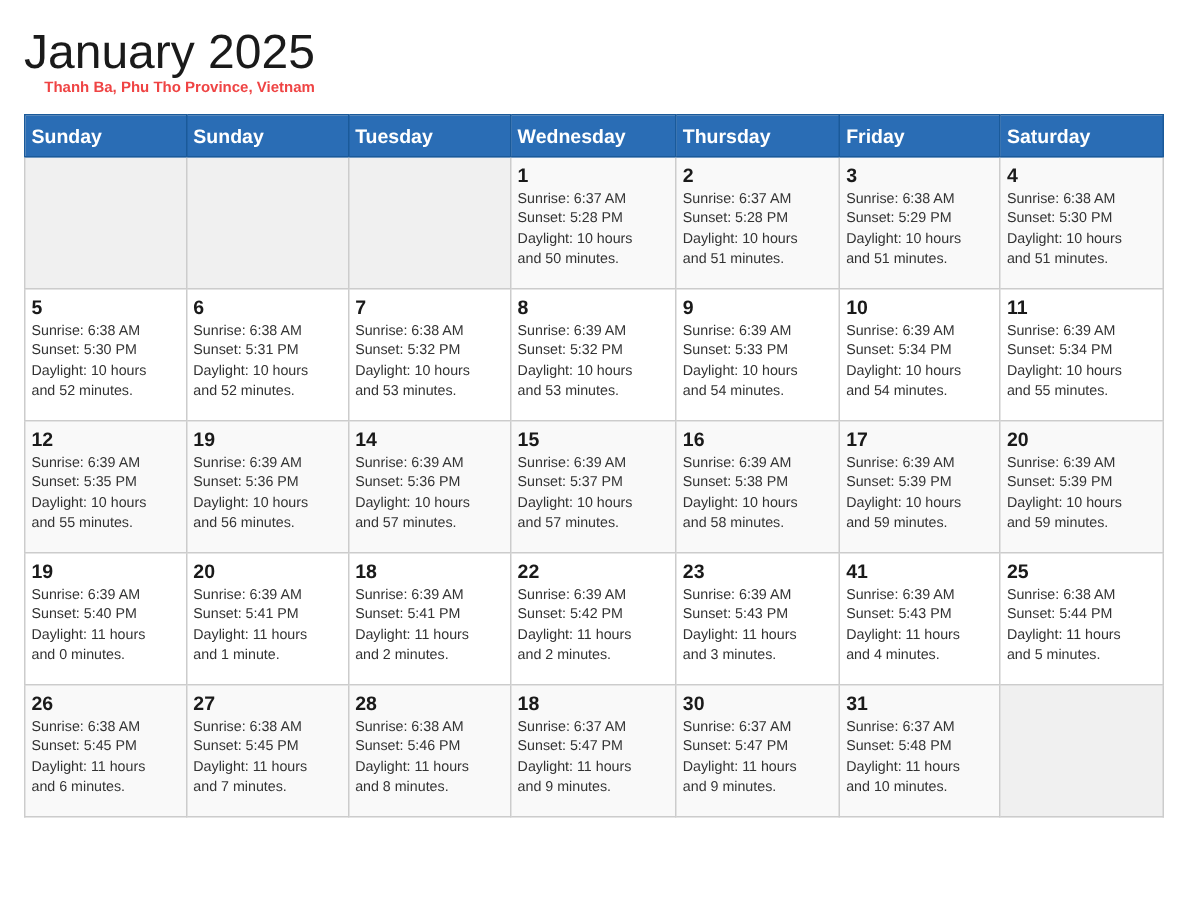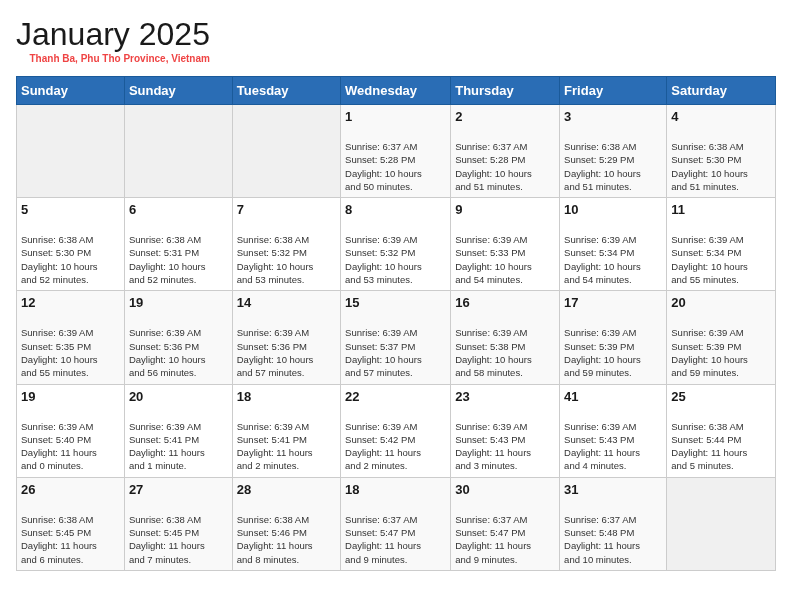--- a/index.html
+++ b/index.html
@@ -65,21 +65,20 @@
     .day-number {
       font-size: 13px;
       font-weight: bold;
       color: #1a1a1a;
       margin-bottom: 2px;
     }
     .day-info {
       font-size: 9.5px;
       color: #333;
       line-height: 1.4;
-      margin-top: 16px;
     }
     .empty-cell {
       background: #f0f0f0 !important;
     }
   </style>
 </head>
 <body>
 
 <div class="header-area">
   <div class="title-area">

